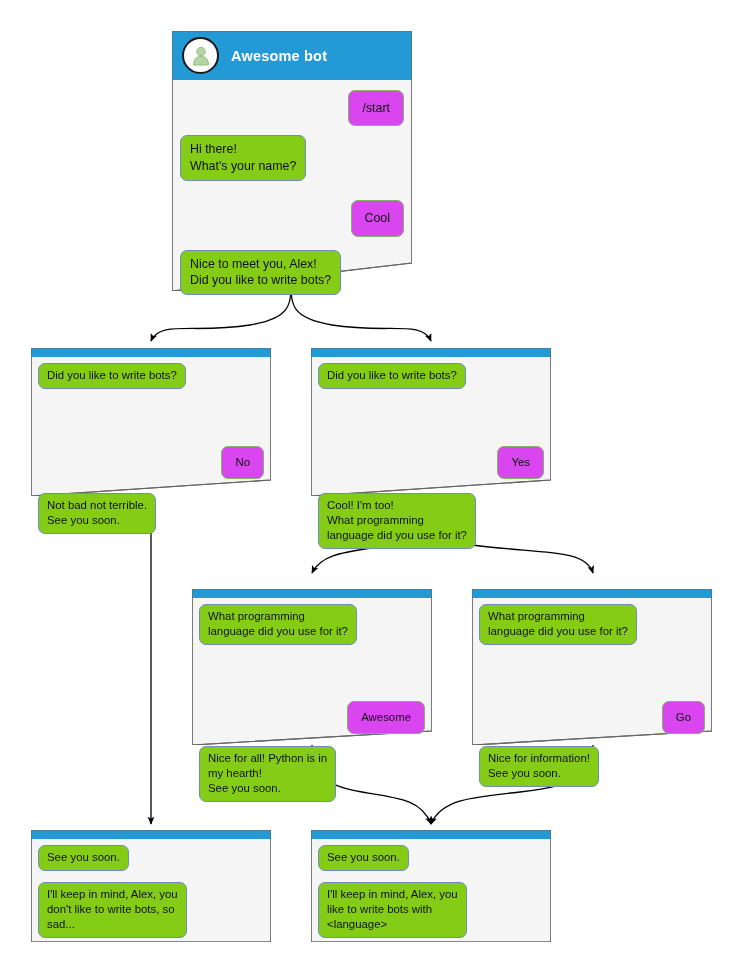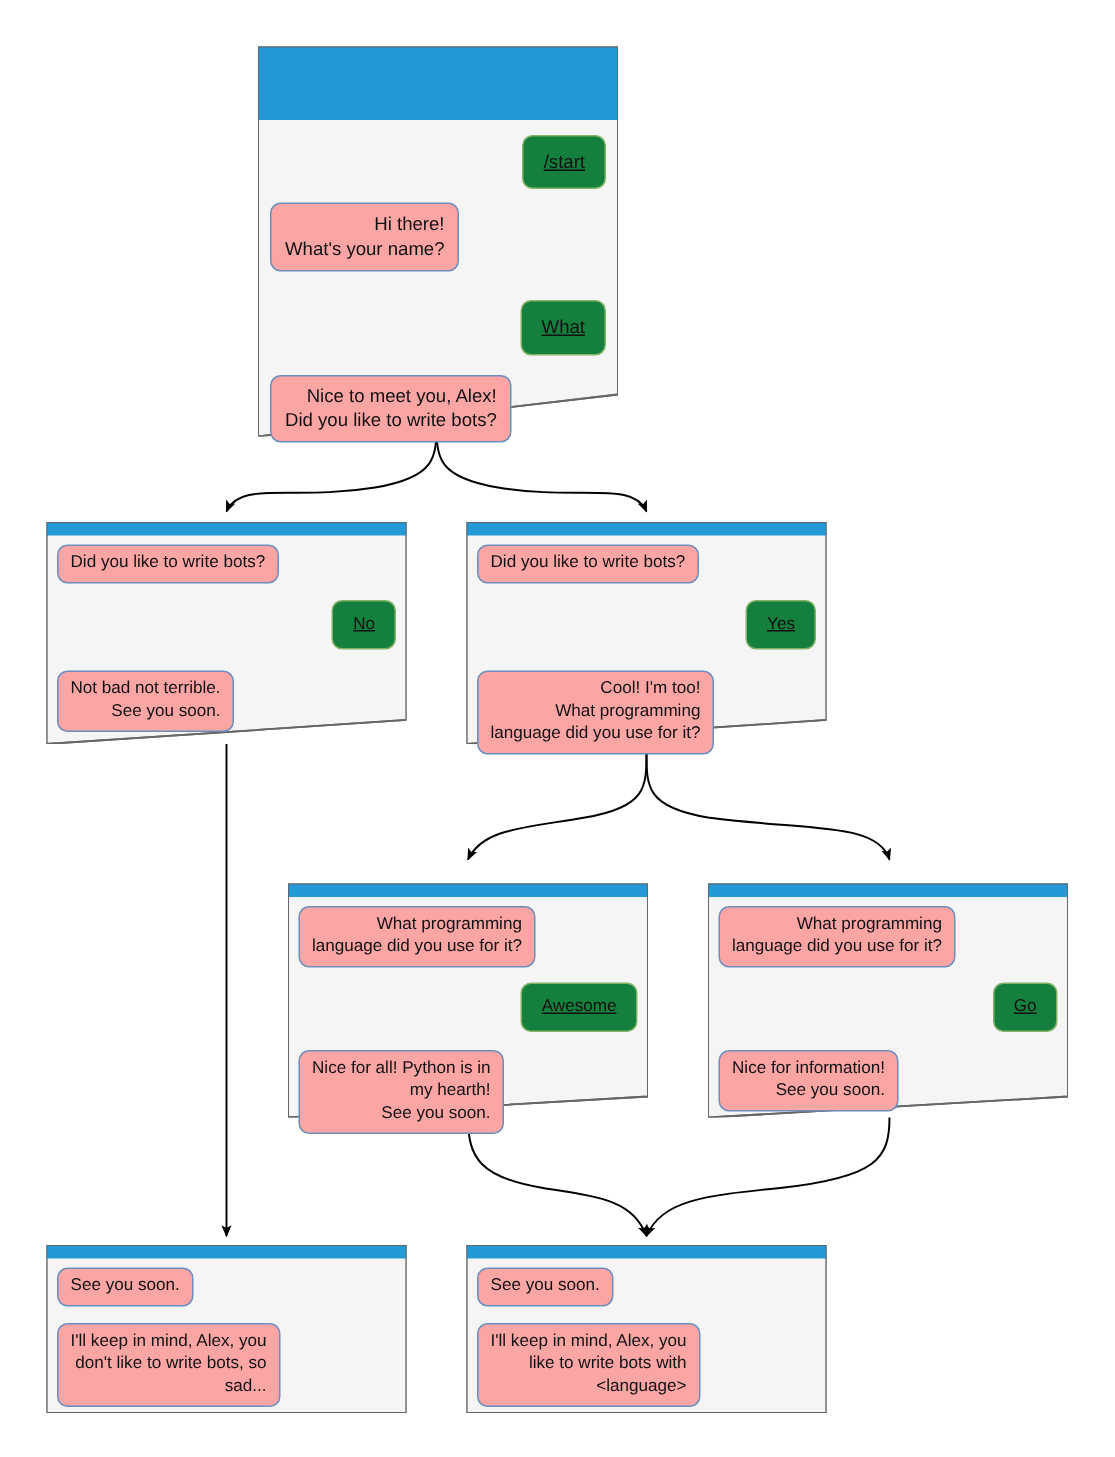--- a/index.html
+++ b/index.html
@@ -113,34 +113,32 @@
   .node.big .bubble {
     font-size: 12.4px;
     padding: 5px 9px 6px 9px;
   }
   .node.small .bubble {
     font-size: 11.4px;
     padding: 4px 8px 5px 8px;
   }
   .bubble.bot {
     align-self: flex-start;
-    background: #fca5a5;
+    background: #84cc16;
     border-color: #6c8ebf;
     color: #111111;
-    text-align: right;
   }
   .bubble.user {
     align-self: flex-end;
-    background: #15803d;
+    background: #d946ef;
     border-color: #82b366;
     color: #111111;
-    text-decoration: underline;
   }
   .node.big .bubble.user { padding: 9px 13px; }
-  .node.small .bubble.user { padding: 8px 13px; }
+  .node.small .bubble.user { padding: 8px 13px; margin-top: 46px; }
   .sp-a { height: 9px; }
   .sp-b { height: 9px; }
 </style>
 </head>
 <body>
 
 <div id="canvas">
 
   <svg id="edges" viewBox="0 0 743 971" width="743" height="971">
     <defs>
@@ -164,27 +162,36 @@
     <path d="M593,745 C593,772 585,785 520,792 C470,797 441,800 431,824" fill="none" stroke="#000000" stroke-width="1.3" marker-end="url(#arrow)"></path>
   </svg>
 
   <div class="node big" style="left:172px; top:31px; width:240px; height:260px;">
     <svg class="node-shape" viewBox="0 0 240 260" preserveAspectRatio="none">
       <path d="M0,0 L240,0 L240,232 L0,260 Z" fill="#f5f5f5" stroke="#666666" stroke-width="1.2"></path>
       <path d="M0,0 L240,0 L240,49 L0,49 Z" fill="#2399d5" stroke="none"></path>
       <path d="M0,0 L240,0 L240,232 L0,260 Z" fill="none" stroke="#666666" stroke-width="1.2"></path>
     </svg>
     <div class="node-inner">
+      <div class="node-header">
+        <div class="avatar">
+          <svg width="24" height="24" viewBox="0 0 24 24" aria-hidden="true">
+            <circle cx="12" cy="7.6" r="4.1" fill="#b5d5a7" stroke="#8fbf79" stroke-width="1"></circle>
+            <path d="M4.6,21 C4.6,14.6 8.0,12.4 12,12.4 C16,12.4 19.4,14.6 19.4,21 Z" fill="#b5d5a7" stroke="#8fbf79" stroke-width="1"></path>
+          </svg>
+        </div>
+        <span class="header-title">Awesome bot</span>
+      </div>
       <div class="chat">
         <div class="bubble user">/start</div>
         <div class="sp-a"></div>
         <div class="bubble bot">Hi there!
 What's your name?</div>
         <div class="sp-b" style="height:19px;"></div>
-        <div class="bubble user">What</div>
+        <div class="bubble user">Cool</div>
         <div class="sp-a" style="height:13px;"></div>
         <div class="bubble bot">Nice to meet you, Alex!
 Did you like to write bots?</div>
       </div>
     </div>
   </div>
 
   <div class="node small" style="left:31px; top:348px; width:240px; height:148px;">
     <svg class="node-shape" viewBox="0 0 240 148" preserveAspectRatio="none">
       <path d="M0,0 L240,0 L240,132 L0,148 Z" fill="#f5f5f5" stroke="#666666" stroke-width="1.2"></path>

